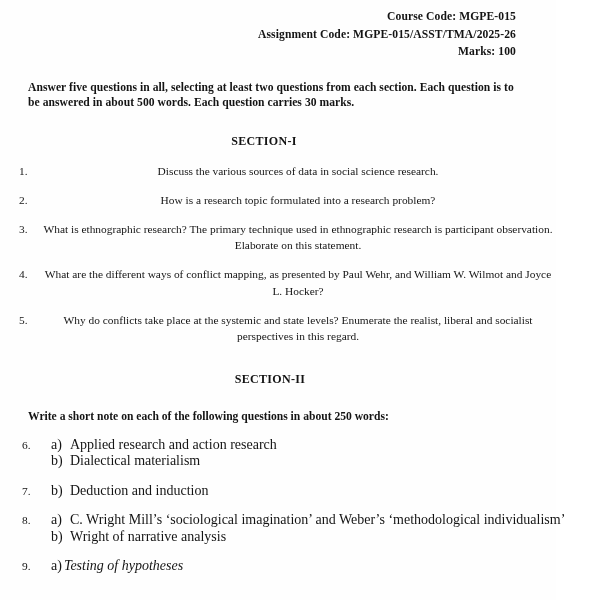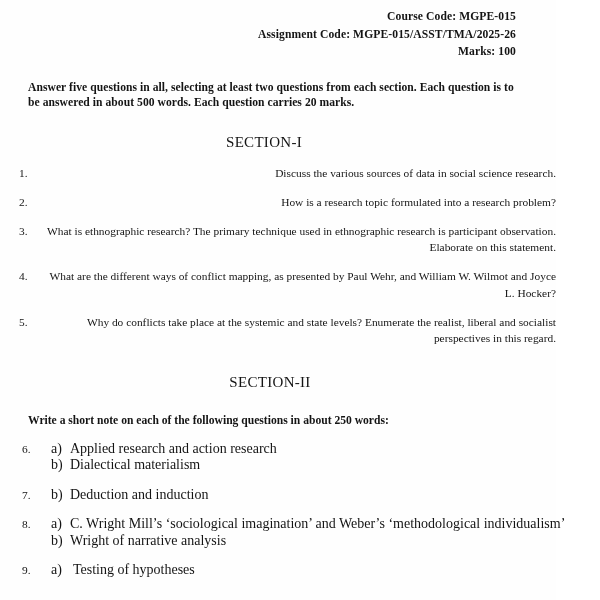--- a/index.html
+++ b/index.html
@@ -42,22 +42,22 @@
     font-weight: bold;
     font-size: 11.6px;
     line-height: 15.5px;
     text-align: left;
     letter-spacing: 0.05px;
   }
 
   
   .section-heading {
     text-align: center;
-    font-weight: normal;
-    font-size: 15px;
+    font-weight: bold;
+    font-size: 12px;
     letter-spacing: 0.3px;
   }
   .section-heading.s1 { margin: 23px 0 0 0; padding-right: 28px; }
   .section-heading.s2 { margin: 27px 0 0 0; padding-right: 16px; }
 
   .section-note {
     margin: 22px 18px 0 28px;
     font-weight: bold;
     font-size: 11.6px;
     line-height: 15px;
@@ -79,21 +79,21 @@
     flex: 0 0 40px;
     padding-left: 19px;
     box-sizing: border-box;
     font-size: 11.4px;
     line-height: 16.5px;
   }
   .qtext {
     flex: 1 1 auto;
     font-size: 11.4px;
     line-height: 16.5px;
-    text-align: right;
+    text-align: center;
   }
 
   
   .slist {
     margin: 13px 0 0 0;
     padding: 0;
     list-style: none;
   }
   .srow {
     display: flex;
@@ -110,35 +110,35 @@
   }
   .sitems {
     flex: 1 1 auto;
     padding-right: 26px;
     font-size: 14px;
     line-height: 16.5px;
   }
   .sitem { display: block; white-space: nowrap; }
   .sitem .lbl { display: inline-block; min-width: 15px; }
   .sitem.tight .lbl { min-width: 0; }
-  .sitem.tight .txt { margin-left: 11px; }
+  .sitem.tight .txt { margin-left: 2px; font-style: italic; }
   .sitem .txt { margin-left: 4px; }
 </style>
 </head>
 <body>
 
 <div class="page">
 
   <div class="header">
     <div>Course Code: MGPE-015</div>
     <div>Assignment Code: MGPE-015/ASST/TMA/2025-26</div>
     <div>Marks: 100</div>
   </div>
 
-  <p class="instruction">Answer five questions in all, selecting at least two questions from each section. Each question is to be answered in about 500 words. Each question carries 20 marks.</p>
+  <p class="instruction">Answer five questions in all, selecting at least two questions from each section. Each question is to be answered in about 500 words. Each question carries 30 marks.</p>
 
   <div class="section-heading s1">SECTION-I</div>
 
   <ul class="qlist">
     <li class="qrow">
       <span class="qnum">1.</span>
       <span class="qtext">Discuss the various sources of data in social science research.</span>
     </li>
     <li class="qrow">
       <span class="qnum">2.</span>

